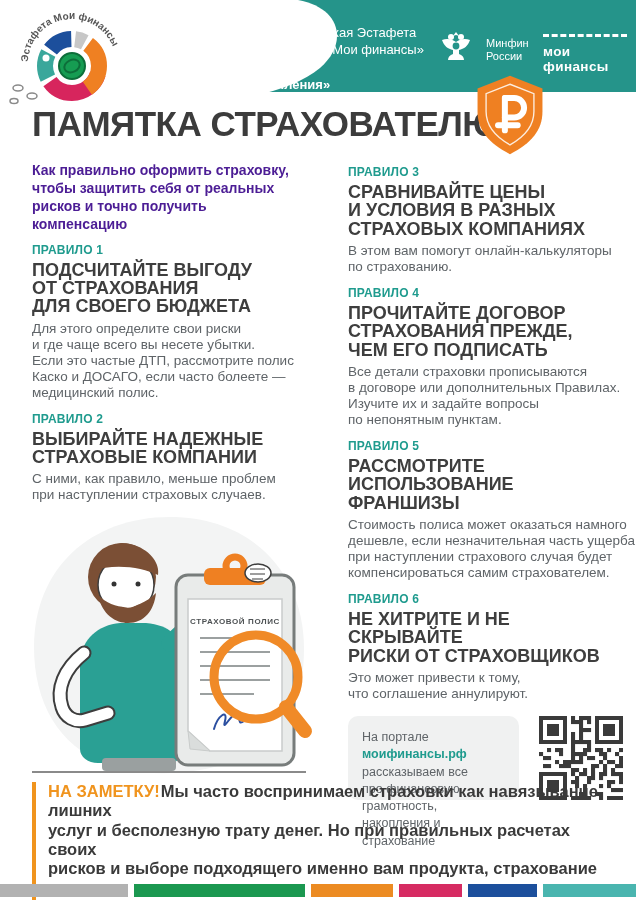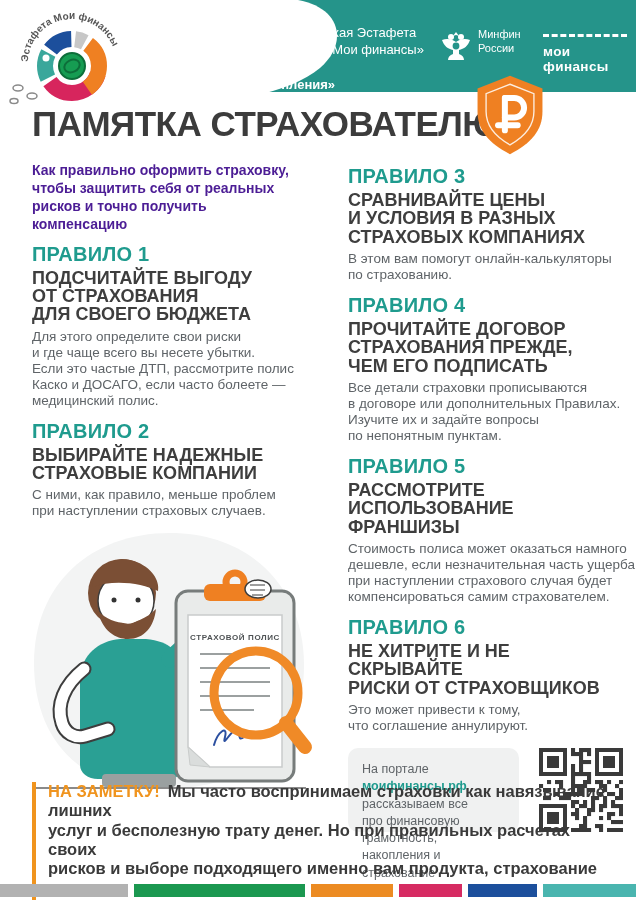--- a/index.html
+++ b/index.html
@@ -4,49 +4,49 @@
 <style>
   html,body{margin:0;padding:0;background:#e8e8e8;}
   .page{position:relative;width:636px;height:900px;margin:0 auto;background:#ffffff;overflow:hidden;
         font-family:"Liberation Sans","DejaVu Sans",sans-serif;color:#3e3e3e;}
   
   .header{position:absolute;left:0;top:0;width:636px;height:92px;background:#25948a;}
   .header-blob{position:absolute;left:0;top:0;}
   .logo{position:absolute;left:6px;top:2px;}
   .header-text{position:absolute;left:150px;top:24px;color:#ffffff;font-size:13px;line-height:1.33;}
   .header-text .b{font-weight:bold;}
-  .minfin{position:absolute;left:438px;top:28px;display:flex;align-items:flex-start;gap:4px;color:#ffffff;}
+  .minfin{position:absolute;left:438px;top:28px;display:flex;align-items:flex-end;gap:12px;color:#ffffff;}
   .minfin-label{font-size:11px;line-height:1.25;white-space:pre-line;}
   .myfin{position:absolute;left:543px;top:34px;color:#ffffff;}
   .myfin-dashes{border-top:3px dashed #ffffff;width:84px;margin-bottom:7px;}
   .myfin-label{font-size:13.5px;font-weight:bold;letter-spacing:.4px;}
   .shield{position:absolute;left:471px;top:74px;z-index:5;}
   
   .title{position:absolute;left:32px;top:104px;font-size:35px;font-weight:800;letter-spacing:-.5px;color:#3c3c3c;}
   
   .columns{position:absolute;left:32px;top:160px;width:594px;display:flex;}
   .col-left{width:306px;flex:0 0 306px;}
   .col-right{width:288px;flex:0 0 288px;margin-left:10px;}
   .intro{font-size:14px;font-weight:bold;line-height:1.28;color:#4c1d95;white-space:pre-line;margin:2px 0 10px 0;}
   .rule{margin-bottom:12px;}
-  .rule-label{color:#1f9b8e;font-weight:bold;font-size:20px;line-height:1;margin:6px 0 5px 0;letter-spacing:.2px;}
+  .rule-label{color:#1f9b8e;font-weight:bold;font-size:12px;line-height:1;margin:6px 0 5px 0;letter-spacing:.2px;}
   .rule-heading{color:#3e3e3e;font-weight:bold;font-size:18px;line-height:1.02;white-space:pre-line;margin:0 16px 5px 0;}
   .rule-body{color:#5f6468;font-size:13.5px;line-height:1.185;white-space:pre-line;}
   
   .illustration{margin:-4px 0 0 -14px;}
   
   .qr-row{display:flex;align-items:flex-start;gap:20px;margin-top:14px;}
   .qr-box{width:143px;background:#f0f1f1;border-radius:10px;padding:13px 14px;height:58px;}
   .qr-text{font-size:12.5px;line-height:1.38;color:#5f6468;white-space:pre-line;}
   .qr-link{color:#1f9b8e;font-weight:bold;cursor:pointer;}
   .qr-code{width:84px;height:84px;flex:0 0 84px;}
   
   .note{position:absolute;left:32px;top:782px;width:572px;border-left:4px solid #f0941e;padding-left:12px;
         font-size:16.5px;font-weight:bold;line-height:1.17;color:#3a3a3a;white-space:pre-line;}
-  .note-label{color:#f0941e;margin-right:8px;}
+  .note-label{color:#f0941e;margin-right:1px;}
   
   .bars{position:absolute;left:0;top:884px;width:636px;height:13px;display:flex;gap:6px;}
   .bar{height:13px;}
   .bar-gray{background:#b2b2b2;}  .bar-green{background:#1b9850;}
   .bar-orange{background:#ec8b22;}.bar-pink{background:#d62b62;}
   .bar-blue{background:#1c4f9c;}  .bar-teal{background:#4ab5af;}
 </style>
 </head>
 <body>
 
@@ -79,21 +79,21 @@
         <ellipse cx="12" cy="86" rx="5" ry="3" fill="none" stroke="#8a8a8a" stroke-width="1.5"></ellipse>
         <ellipse cx="26" cy="94" rx="5" ry="3" fill="none" stroke="#8a8a8a" stroke-width="1.5"></ellipse>
         <ellipse cx="8" cy="99" rx="4" ry="2.5" fill="none" stroke="#8a8a8a" stroke-width="1.5"></ellipse>
       </svg>
     </div>
 
     <div class="header-text">
       <div>Всероссийская просветительская Эстафета</div>
       <div>по финансовой грамотности «Мои финансы»</div>
       <div><span>Этап </span><span class="b">«Думай о будущем:</span></div>
-      <div class="b">медицинский и накопления»</div>
+      <div class="b">страхование и накопления»</div>
     </div>
 
     <div class="minfin">
       <svg width="36" height="36" viewBox="0 0 36 36">
         <g fill="#ffffff">
           <path d="M18 4 L21 8 L18 7 L15 8 Z"></path>
           <circle cx="13" cy="9" r="3"></circle>
             <circle cx="23" cy="9" r="3"></circle>
           <path d="M4 12 C9 10 14 11 18 14 C22 11 27 10 32 12 C30 18 26 21 21 22 L21 26 C24 27 26 29 26 32 L10 32 C10 29 12 27 15 26 L15 22 C10 21 6 18 4 12 Z"></path>
           <circle cx="18" cy="18" r="3.4" fill="#25948a"></circle>

